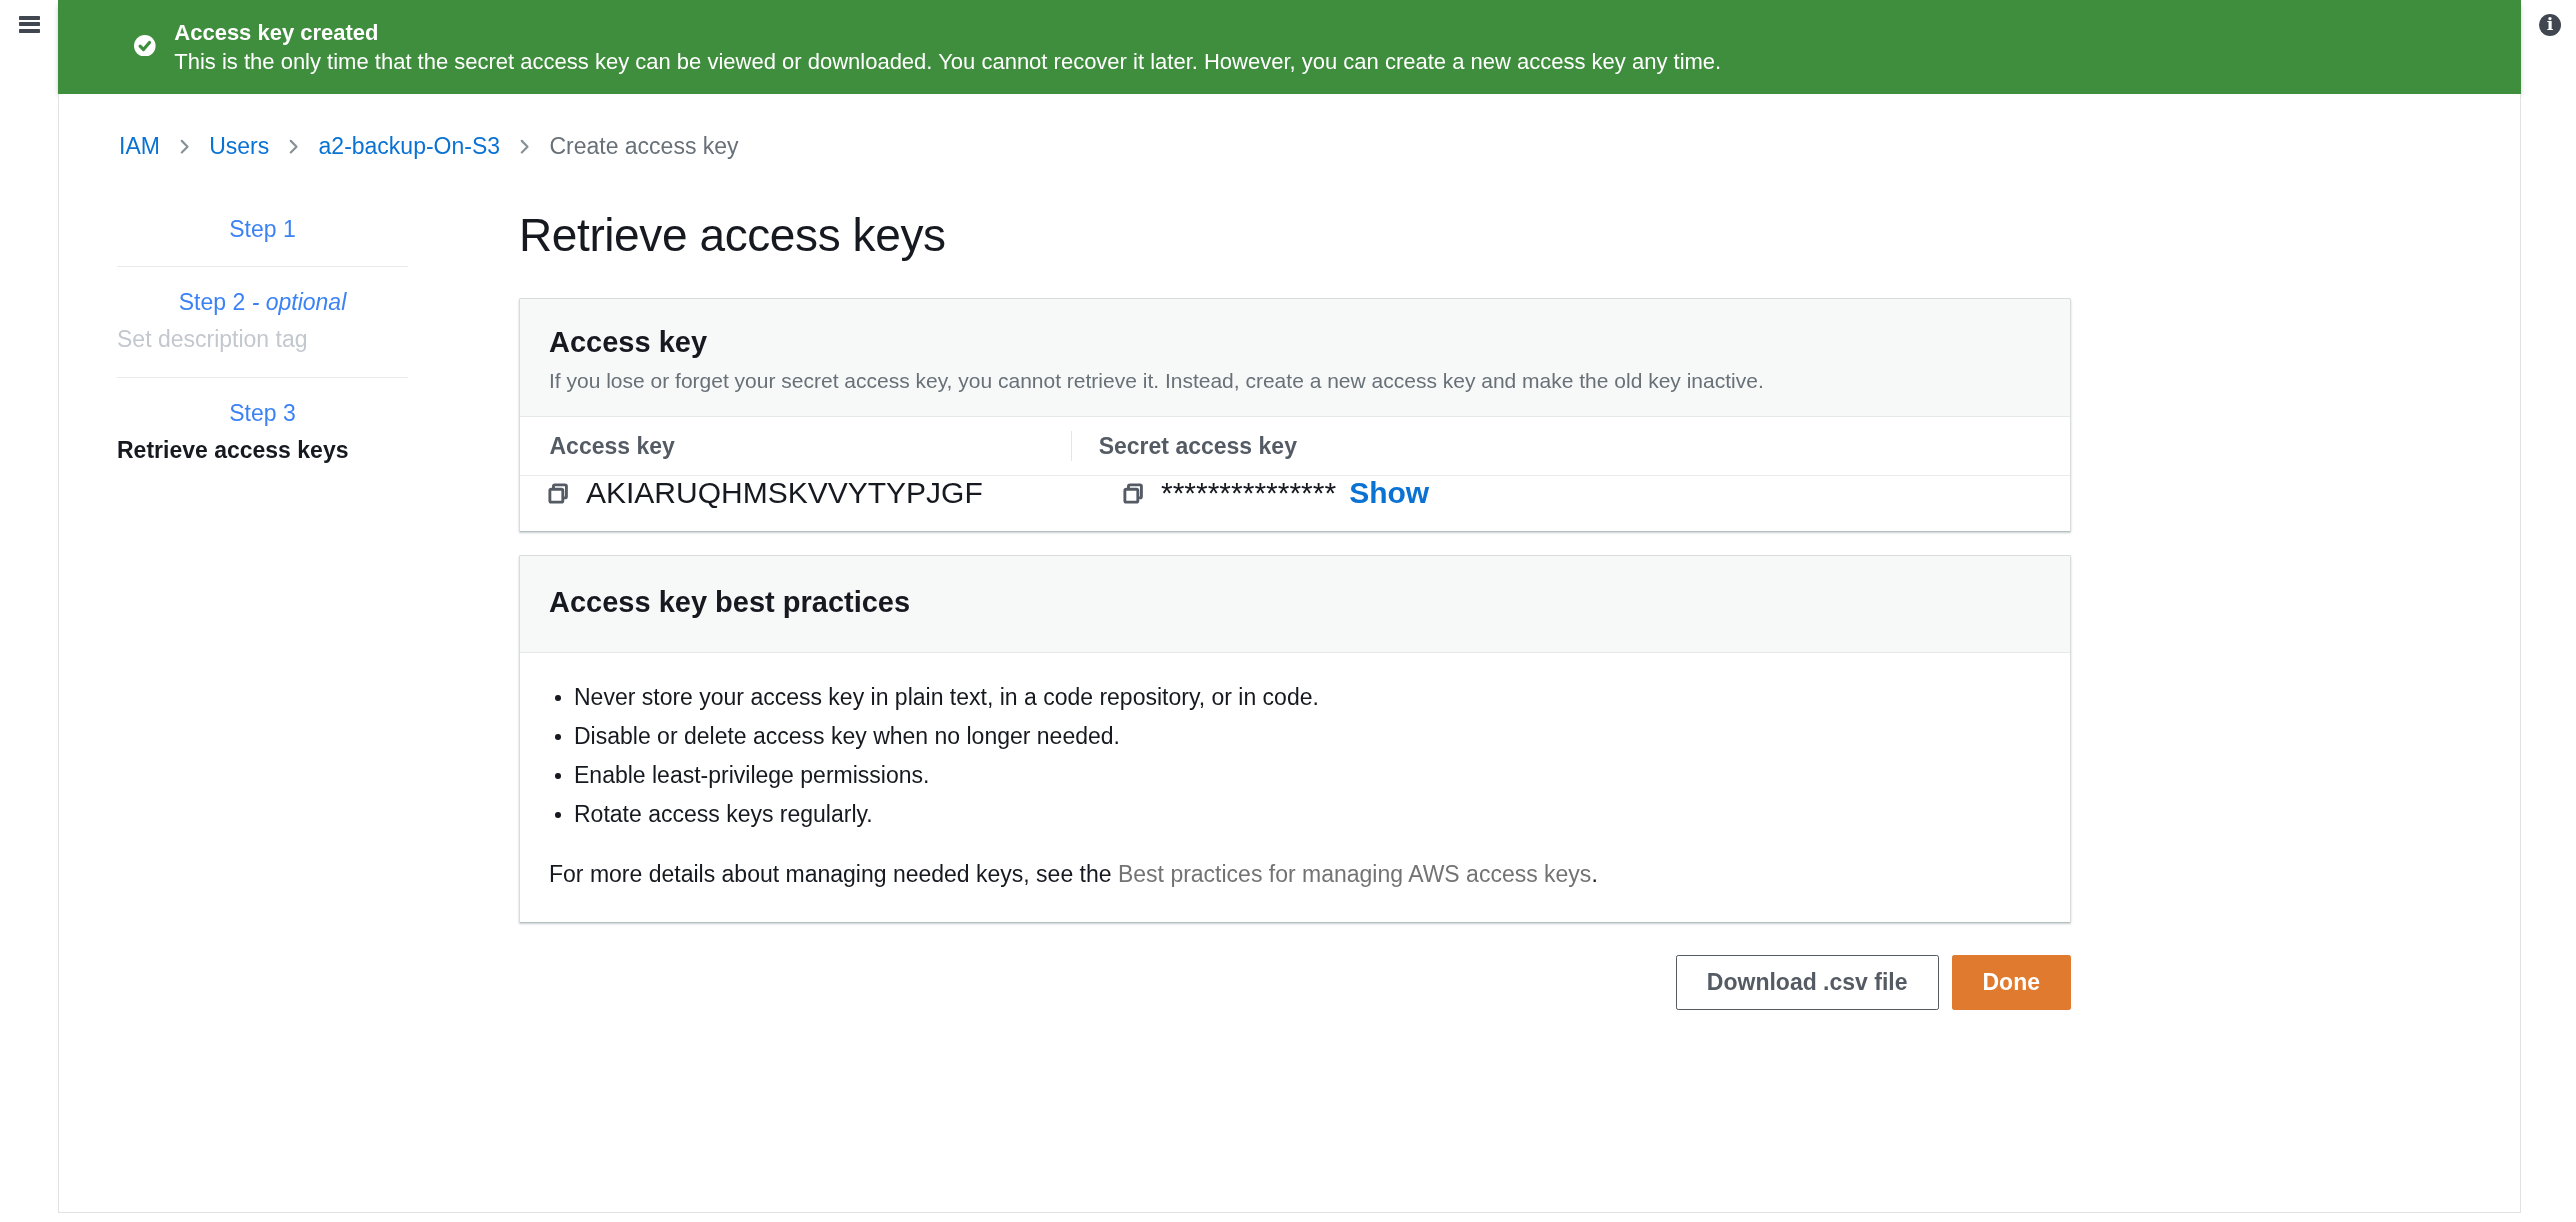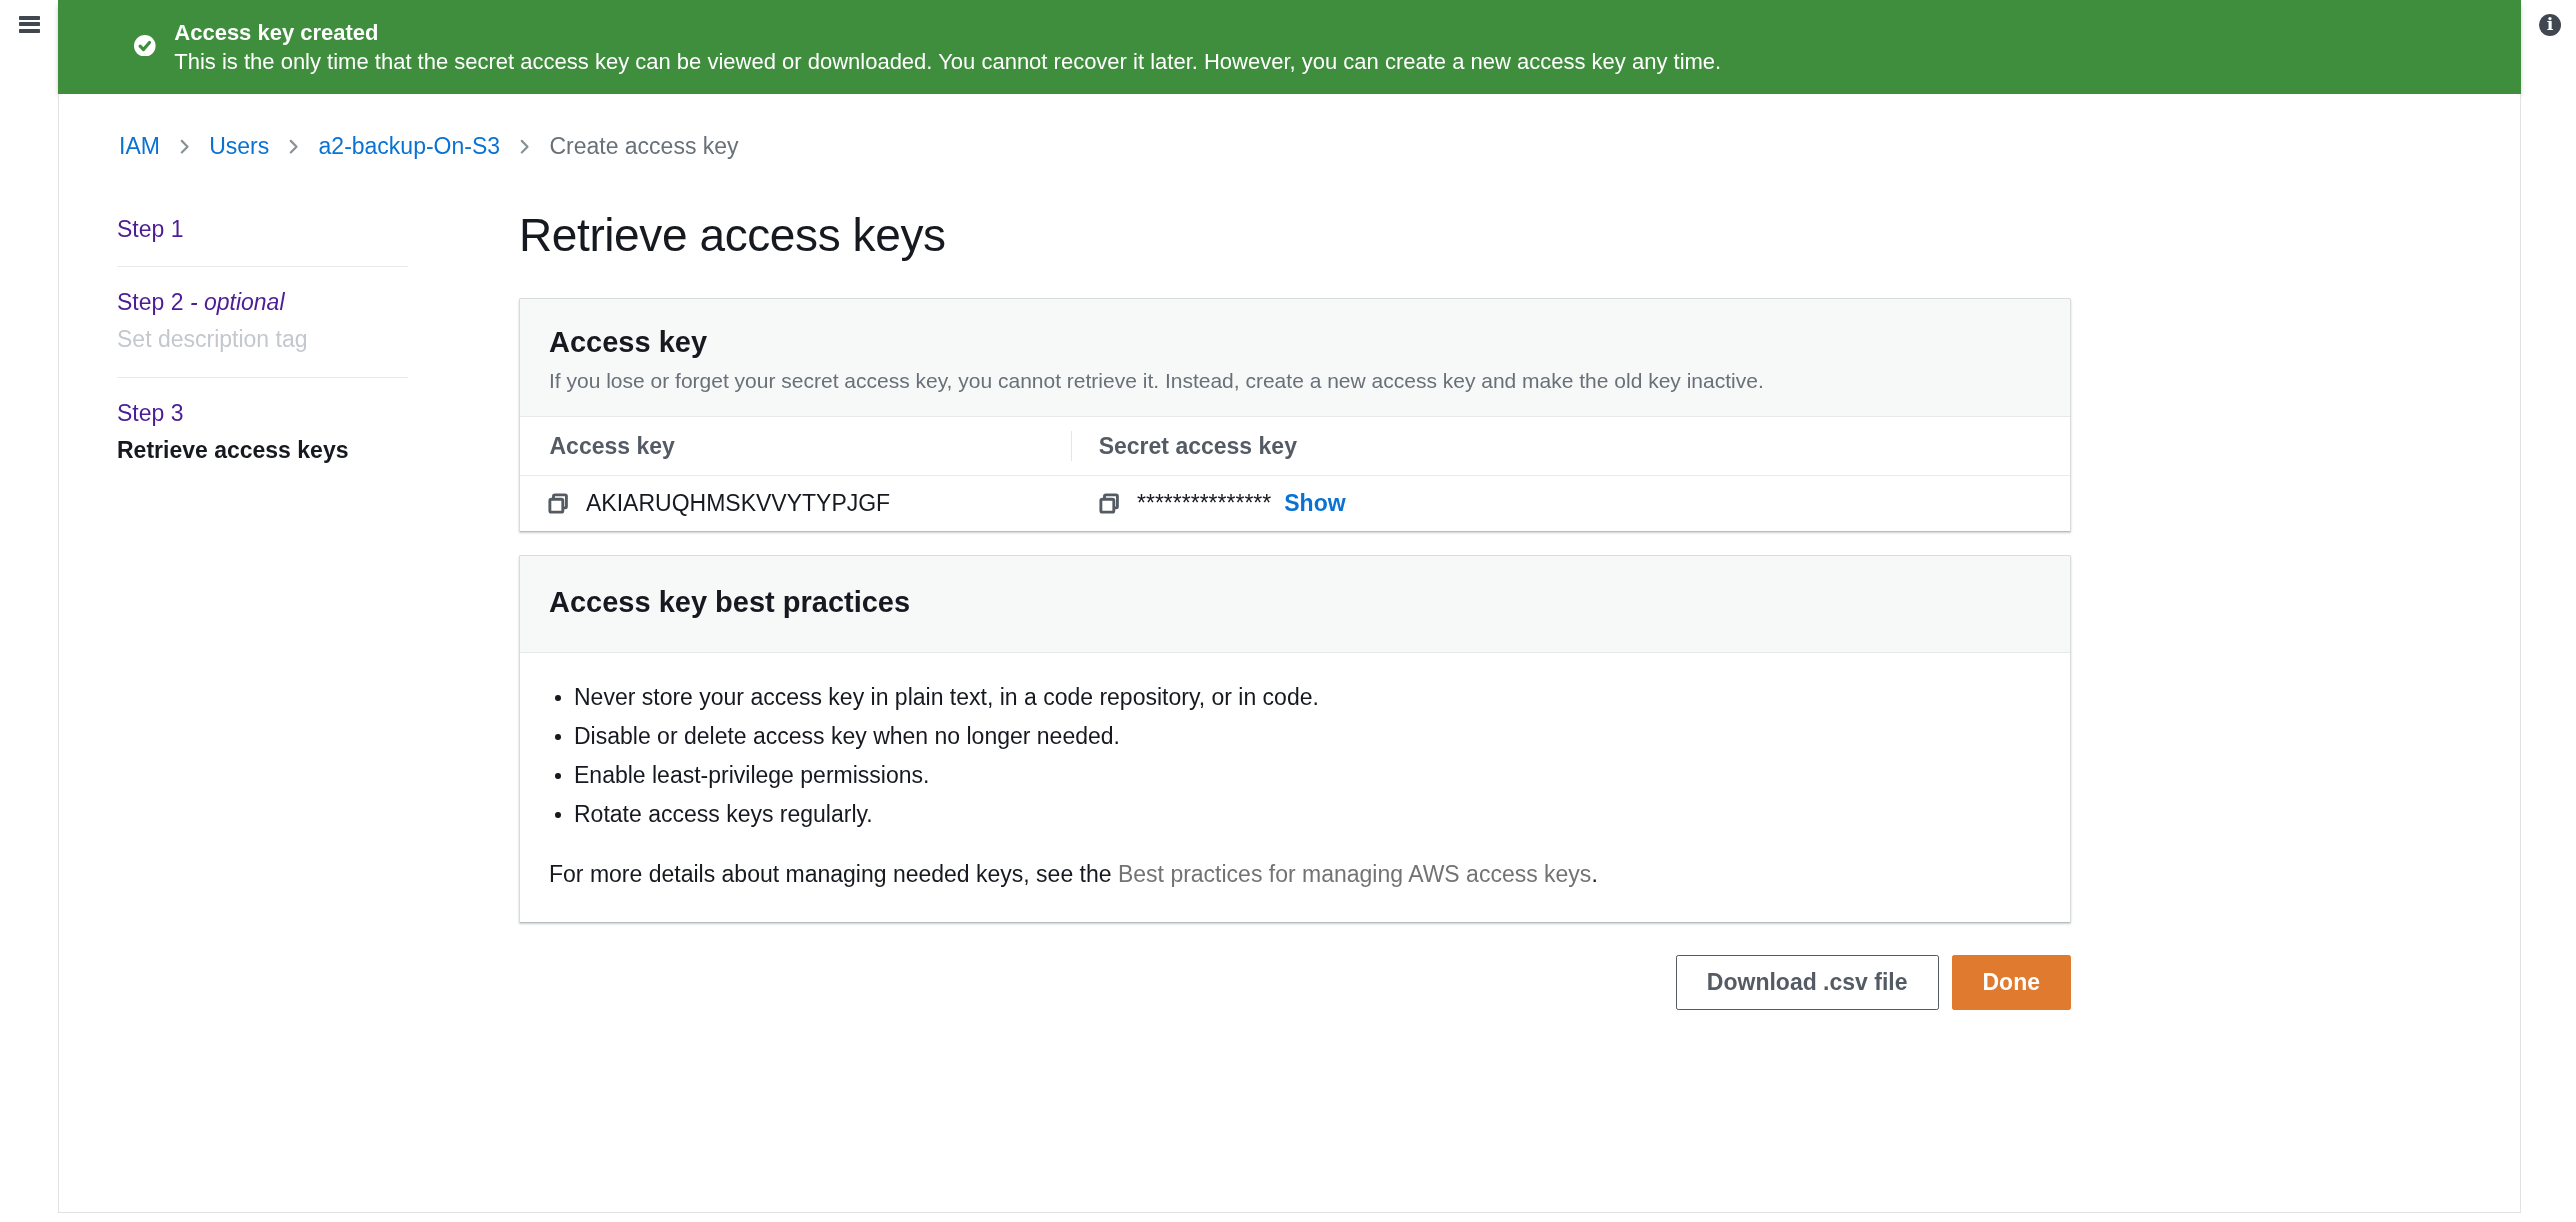--- a/index.html
+++ b/index.html
@@ -44,21 +44,21 @@
   }
 
   
   .breadcrumb { position:absolute; left:60px; top:39px; display:flex; align-items:center; font-size:23px; }
   .breadcrumb a { color:#0972d3; text-decoration:none; cursor:pointer; }
   .crumb-sep { margin:0 16px; display:flex; align-items:center; }
   .crumb-current { color:#687078; }
 
   
   .steps { position:absolute; left:58px; top:121px; width:291px; font-size:23px; }
-  .step-label { color:#4c1d95; line-height:29px; }
+  .step-label { color:#3b82f6; line-height:29px;text-align:center; }
   .step-label .opt { font-style:italic; }
   .step-title { color:#c3c8ce; line-height:32px; margin-top:5.8px; }
   .step-title.active { color:#16191f; font-weight:700; }
   .steps .divider { border:none; border-top:0.7px solid #e8ebeb; margin:21.6px 0; }
 
   
   .main { position:absolute; left:460px; top:115px; width:1552px; }
   h1.page-title { font-size:46px; line-height:53px; font-weight:400; margin:0 0 36px 0; color:#16191f; letter-spacing:-0.4px; }
 
   .panel {
@@ -68,21 +68,21 @@
   .panel-head { background:#f7f8f8; padding:26px 29px 23px 29px; border-bottom:0.7px solid #e6e9e9; }
   .panel-head h2 { font-size:29px; line-height:35px; font-weight:700; margin:0; color:#16191f; }
   .panel-head p  { font-size:21px; line-height:24.5px; margin:8.6px 0 0 0; color:#687078; }
 
   .cols-head { display:flex; align-items:center; height:59px; border-bottom:0.7px solid #e9ebeb;
                font-size:23px; font-weight:700; color:#545b64; }
   .cols-head .c1 { width:551px; padding-left:29.5px; }
   .vdiv { width:0.7px; height:30px; background:#e2e6e6; }
   .cols-head .c2 { padding-left:27px; }
 
-  .krow { display:flex; align-items:center; height:55px; font-size:23px; color:#16191f; }
+  .krow { display:flex; align-items:flex-start; height:55px; font-size:30px; color:#16191f;gap:24px; }
   .krow .c1 { width:551px; padding-left:27px; display:flex; align-items:center; }
   .krow .c2 { padding-left:27px; display:flex; align-items:center; }
   .copy-btn { margin-right:16px; cursor:pointer; display:flex; align-items:center; }
   .show-link { color:#0972d3; font-weight:700; margin-left:13px; text-decoration:none; cursor:pointer; }
 
   .bp-panel { margin-top:23px; }
   .bp-panel .panel-head { padding:29px 29px 32px 29px; }
   .panel-body { padding:24.5px 29px 33px 29px; }
   ul.bullets { list-style:none; margin:0; padding:0; }
   ul.bullets li { position:relative; padding-left:25px; font-size:23px; line-height:39px; color:#16191f; }

